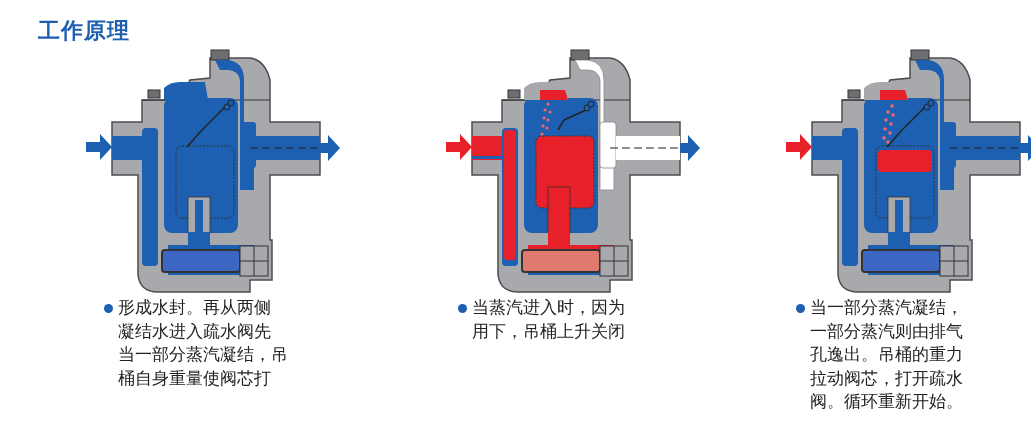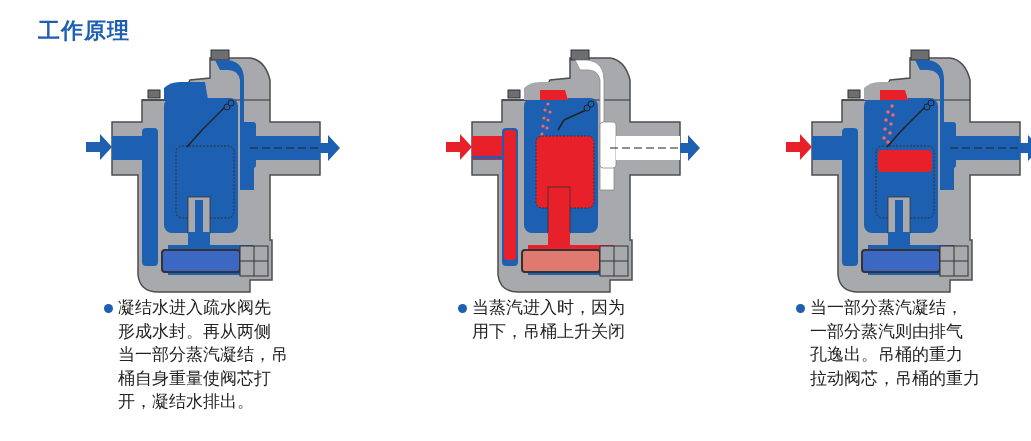--- a/index.html
+++ b/index.html
@@ -170,32 +170,32 @@
     </g>
     <g>
       <rect x="240" y="103" width="10" height="10" fill="#1d5fb0"></rect>
       <polygon points="248,95 260,108 248,121" fill="#1d5fb0"></polygon>
     </g>
   </svg>
 </div>
 
 <div class="caption" style="left:118px;">
   <span class="bullet"></span>
+  <span class="line">形成水封。再从两侧</span>
   <span class="line">凝结水进入疏水阀先</span>
-  <span class="line">形成水封。再从两侧</span>
   <span class="line">当一部分蒸汽凝结，吊</span>
   <span class="line">桶自身重量使阀芯打</span>
-  <span class="line">开，凝结水排出。</span>
 </div>
 
 <div class="caption" style="left:472px;">
   <span class="bullet"></span>
   <span class="line">当蒸汽进入时，因为</span>
   <span class="line">用下，吊桶上升关闭</span>
 </div>
 
 <div class="caption" style="left:810px;">
   <span class="bullet"></span>
   <span class="line">当一部分蒸汽凝结，</span>
   <span class="line">一部分蒸汽则由排气</span>
   <span class="line">孔逸出。吊桶的重力</span>
-  <span class="line">拉动阀芯，吊桶的重力</span>
+  <span class="line">拉动阀芯，打开疏水</span>
+  <span class="line">阀。循环重新开始。</span>
 </div>
 
 </body></html>

